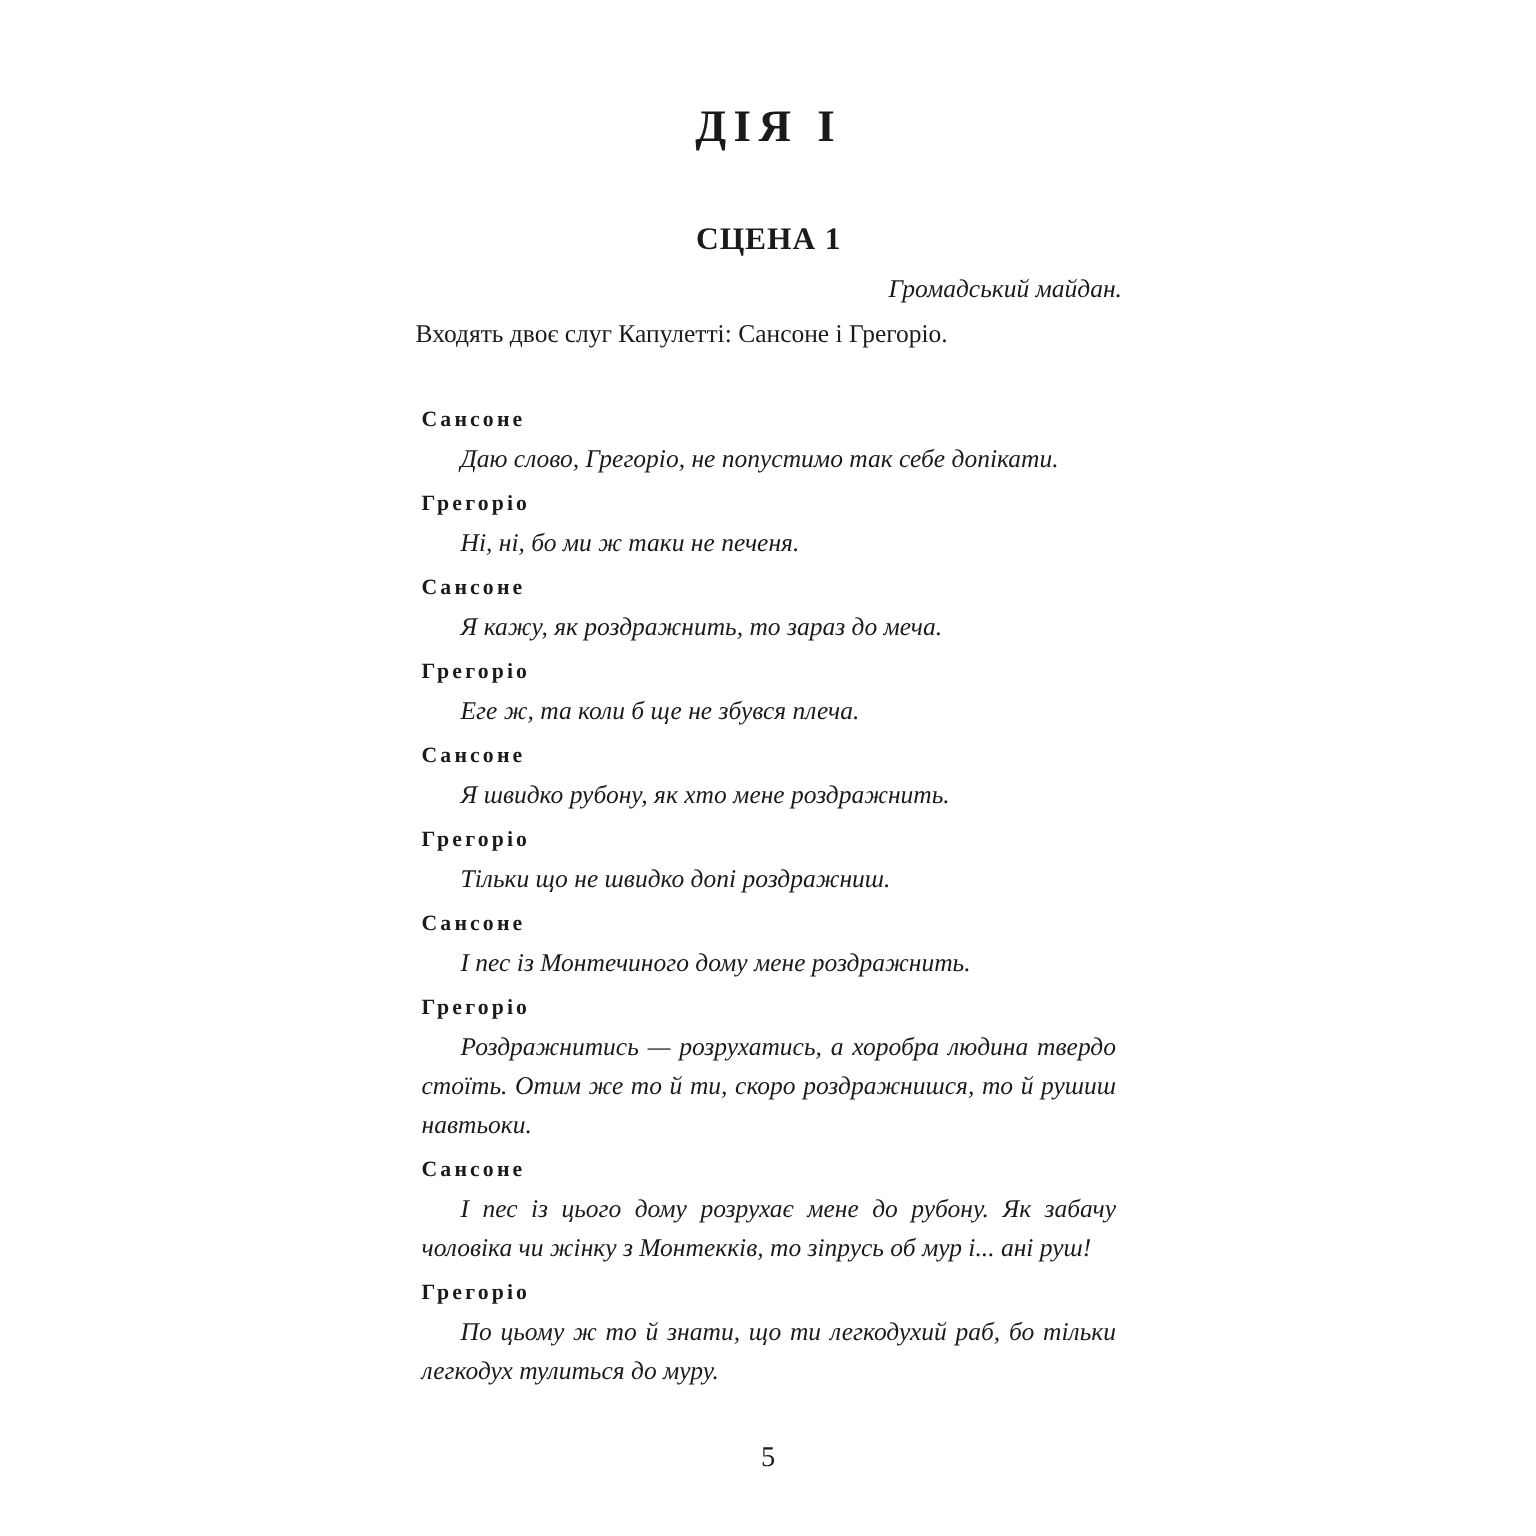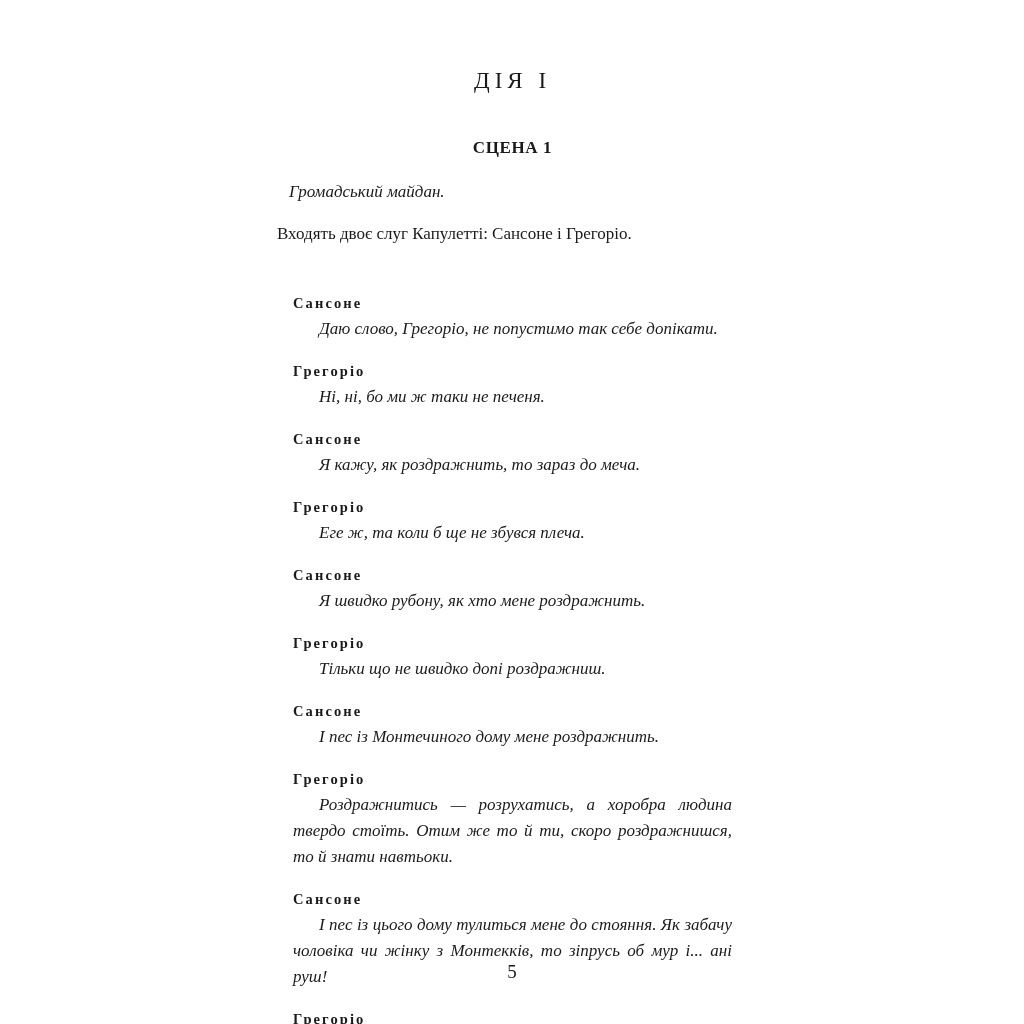--- a/index.html
+++ b/index.html
@@ -23,59 +23,59 @@
   .text-column {
     position: absolute;
     left: 277px;
     top: 0;
     width: 471px;
   }
 
   
   .act-title {
     text-align: center;
-    font-weight: normal;
-    font-size: 23px;
+    font-weight: bold;
+    font-size: 30px;
     letter-spacing: 5px;
     margin: 0;
     padding-top: 68px;
     line-height: 1.15;
   }
   .scene-title {
     text-align: center;
     font-weight: bold;
-    font-size: 17px;
+    font-size: 21px;
     letter-spacing: 0.6px;
     margin: 0;
     padding-top: 44px;
     line-height: 1.2;
   }
   .scene-place {
-    text-align: left;
+    text-align: right;
     font-style: italic;
     font-size: 17px;
-    margin: 12px;
+    margin: 0;
     padding-top: 10px;
     line-height: 1.25;
   }
   .stage-entrance {
     text-align: left;
     font-size: 17px;
     margin: 0;
     padding-top: 9px;
     line-height: 1.25;
   }
 
   
   .dialogue {
     margin: 0;
     padding-top: 30px;
   }
   .speech {
-    margin: 16px;
+    margin: 4px;
   }
   .speaker {
     font-weight: bold;
     font-size: 14.5px;
     letter-spacing: 2.1px;
     line-height: 26px;
     margin: 0;
     white-space: nowrap;
   }
   .line {
@@ -139,27 +139,28 @@
         <div class="speech">
           <div class="speaker">Грегоріо</div>
           <p class="line">Тільки що не швидко допі роздражниш.</p>
         </div>
         <div class="speech">
           <div class="speaker">Сансоне</div>
           <p class="line">І пес із Монтечиного дому мене роздражнить.</p>
         </div>
         <div class="speech">
           <div class="speaker">Грегоріо</div>
-          <p class="line">Роздражнитись — розрухатись, а хоробра людина твердо стоїть. Отим же то й ти, скоро роздражнишся, то й знати навтьоки.</p>
+          <p class="line">Роздражнитись — розрухатись, а хоробра людина твердо стоїть. Отим же то й ти, скоро роздражнишся, то й рушиш навтьоки.</p>
         </div>
         <div class="speech">
           <div class="speaker">Сансоне</div>
-          <p class="line">І пес із цього дому тулиться мене до стояння. Як забачу чоловіка чи жінку з Монтекків, то зіпрусь об мур і... ані руш!</p>
+          <p class="line">І пес із цього дому розрухає мене до рубону. Як забачу чоловіка чи жінку з Монтекків, то зіпрусь об мур і... ані руш!</p>
         </div>
         <div class="speech">
           <div class="speaker">Грегоріо</div>
+          <p class="line">По цьому ж то й знати, що ти легкодухий раб, бо тільки легкодух тулиться до муру.</p>
         </div>
       </div>
 
   </div>
 
   <div class="folio">5</div>
 </div>
 
 </body></html>

